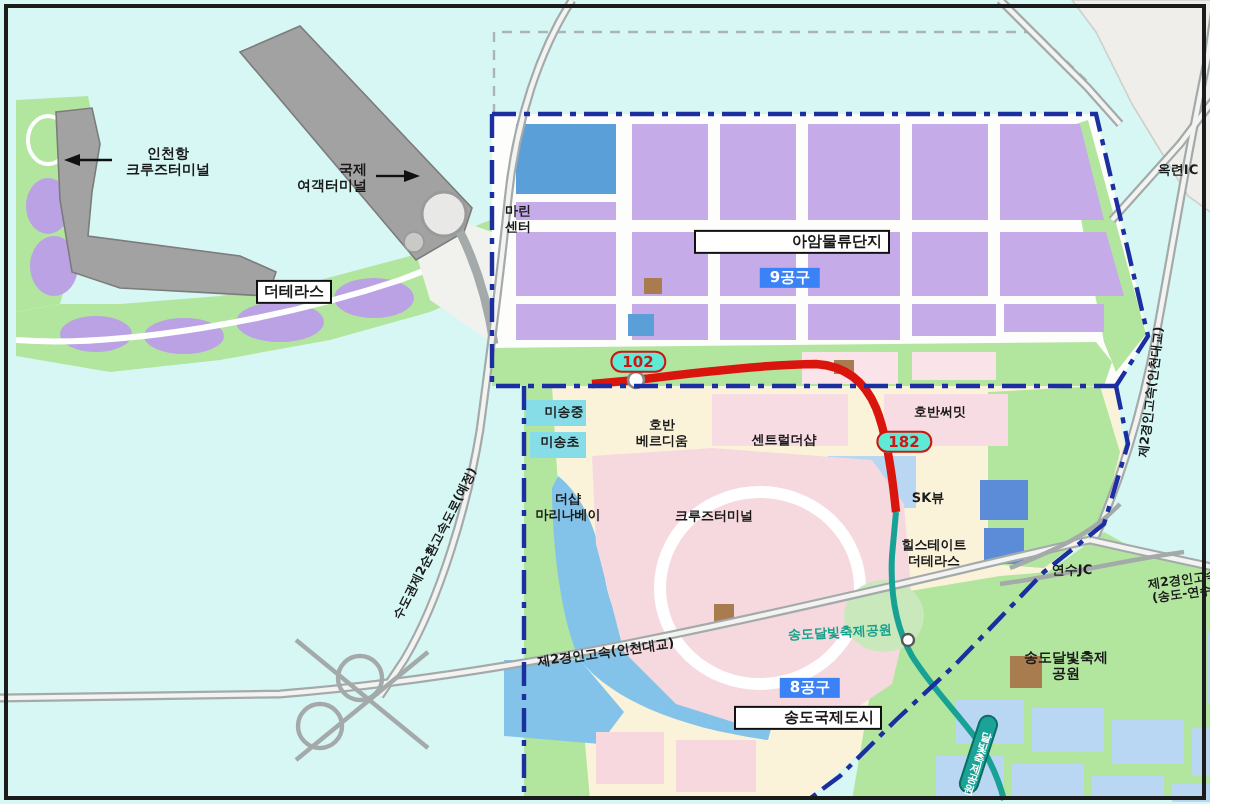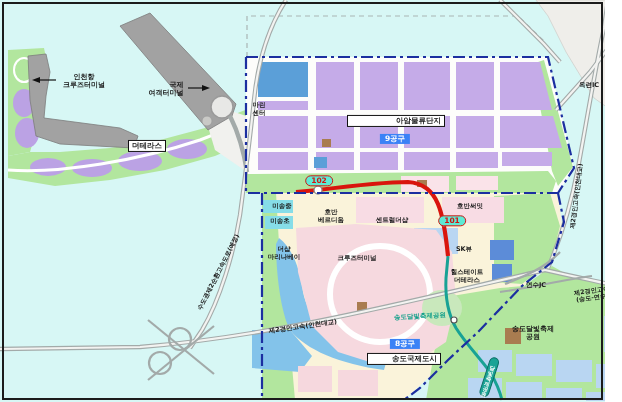--- a/index.html
+++ b/index.html
@@ -184,21 +184,21 @@
       <div class="lbl plain" style="left: 84px; top: 81px; transform: translate(-50%, -50%);">인천항
 크루즈터미널</div>
       <div class="lbl plain" style="left: 166px; top: 89px; transform: translate(-50%, -50%); text-align: right;">국제
 여객터미널</div>
       <div class="lbl small" style="left: 229px; top: 110px; transform: translate(-50%, -50%); margin-left: 30px;">마린
 센터</div>
       <div class="lbl box" style="left: 147px; top: 146px; transform: translate(-50%, -50%);">더테라스</div>
       <div class="lbl box" style="left: 396px; top: 121px; transform: translate(-50%, -50%); padding-left: 48px;">아암물류단지</div>
       <div class="lbl badge-blue" style="left: 395px; top: 139px; transform: translate(-50%, -50%);">9공구</div>
       <div class="lbl route" style="left: 319px; top: 181px; transform: translate(-50%, -50%);">102</div>
-      <div class="lbl route" style="left: 452px; top: 221px; transform: translate(-50%, -50%);">101</div>
+      <div class="lbl route" style="left: 452px; top: 221px; transform: translate(-50%, -50%);">182</div>
       <div class="lbl small" style="left: 589px; top: 86px; transform: translate(-50%, -50%);">옥련IC</div>
       <div class="lbl tiny" style="left: 576px; top: 196px; transform: translate(-50%, -50%) rotate(-83deg);">제2경인고속(인천대교)</div>
       <div class="lbl small" style="left: 282px; top: 207px; transform: translate(-50%, -50%);">미송중</div>
       <div class="lbl small" style="left: 280px; top: 222px; transform: translate(-50%, -50%);">미송초</div>
       <div class="lbl small" style="left: 331px; top: 217px; transform: translate(-50%, -50%);">호반
 베르디움</div>
       <div class="lbl small" style="left: 392px; top: 208px; transform: translate(-50%, -50%); margin-top: 13px;">센트럴더샵</div>
       <div class="lbl small" style="left: 470px; top: 207px; transform: translate(-50%, -50%);">호반써밋</div>
       <div class="lbl small" style="left: 464px; top: 250px; transform: translate(-50%, -50%);">SK뷰</div>
       <div class="lbl small" style="left: 284px; top: 254px; transform: translate(-50%, -50%);">더샵

